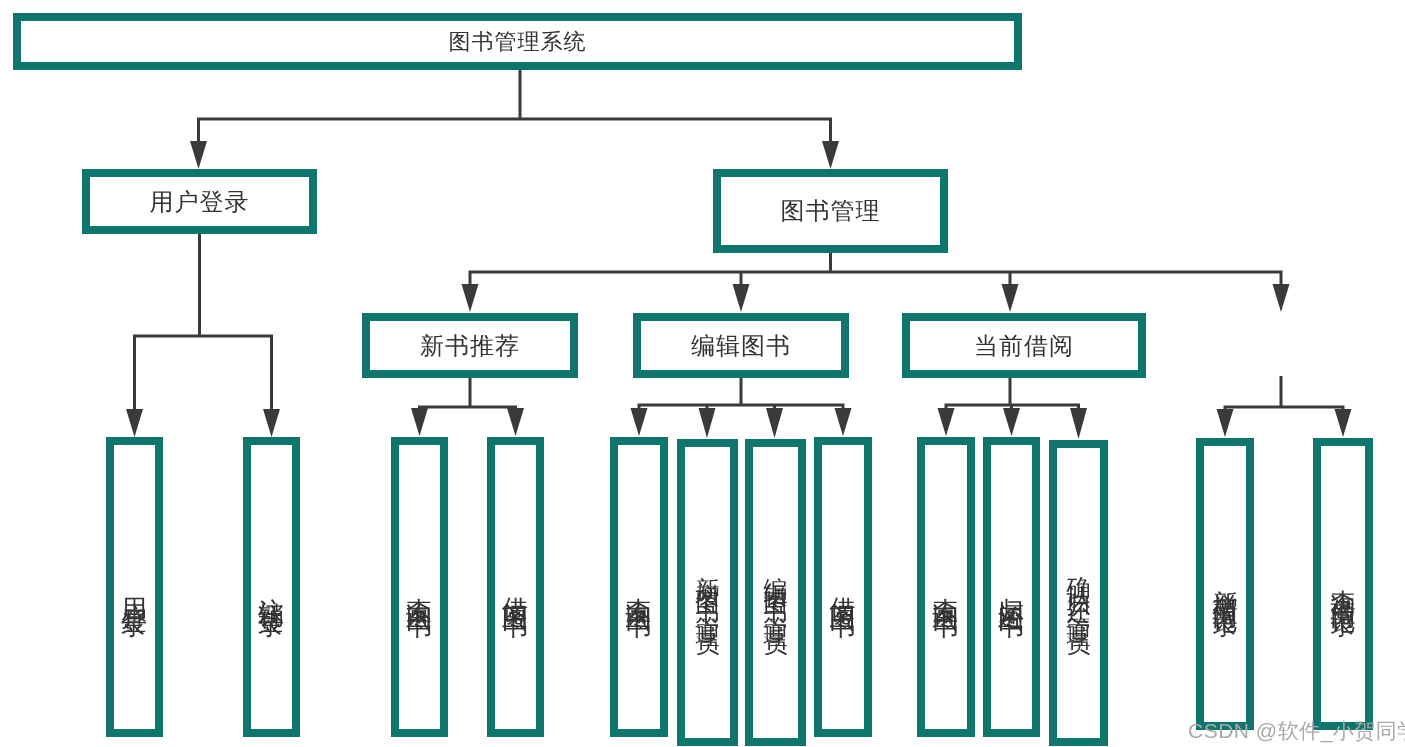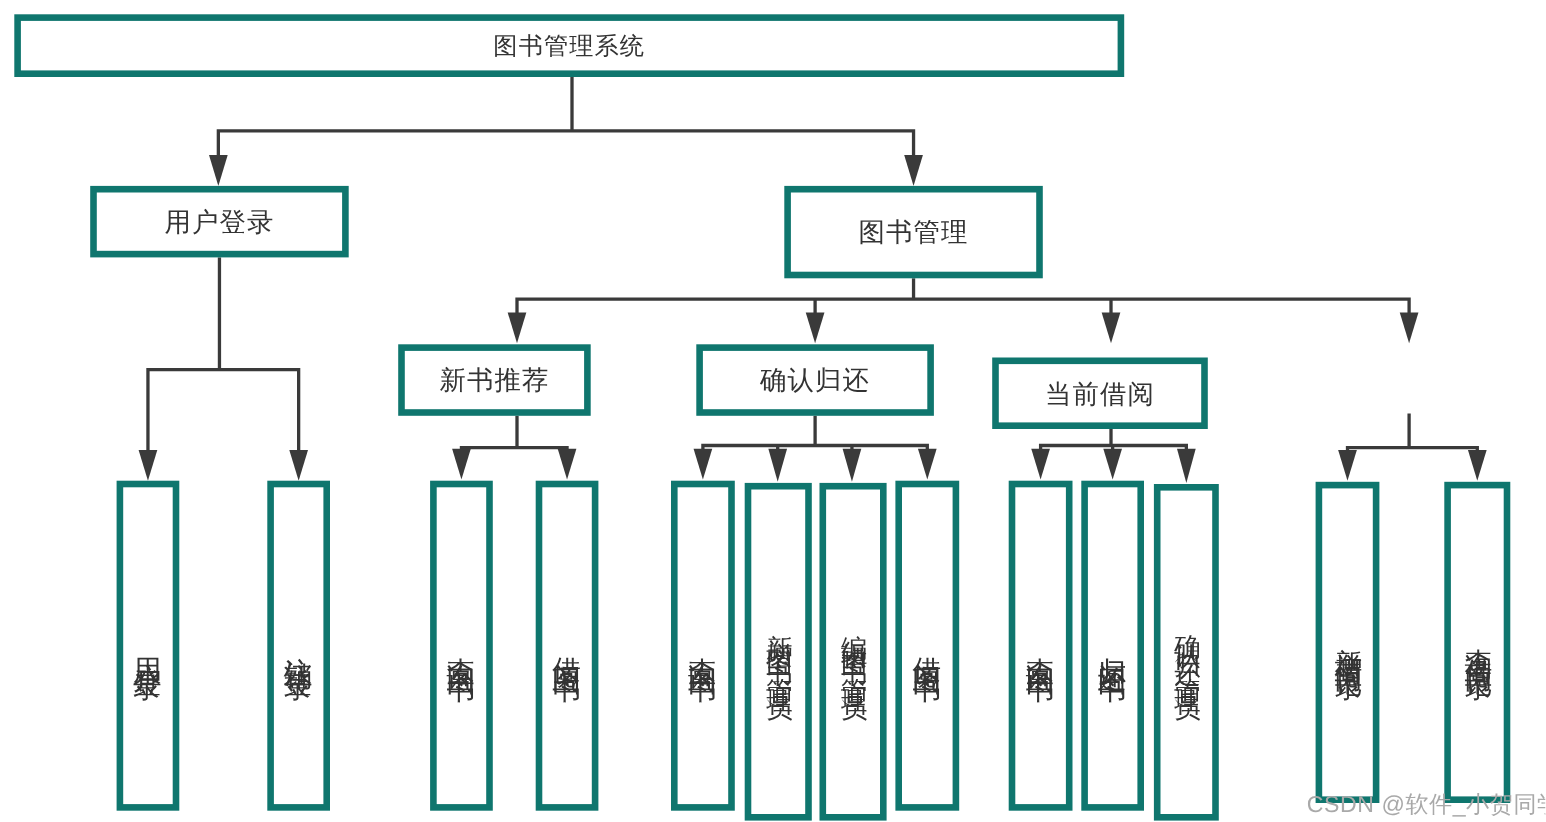--- a/index.html
+++ b/index.html
@@ -12,21 +12,21 @@
     font-family: "Liberation Sans", sans-serif;
   }
   .connectors {
     position: absolute;
     left: 0; top: 0;
     width: 1405px; height: 747px;
   }
   .node {
     position: absolute;
     box-sizing: border-box;
-    border: 6px solid #0f766e;
+    border: 8px solid #0f766e;
     background: #ffffff;
     display: flex;
     align-items: center;
     justify-content: center;
   }
   .lbl {
     color: #333333;
     font-size: 24px;
     letter-spacing: 1px;
     white-space: nowrap;
@@ -100,27 +100,27 @@
     <span class="lbl root-lbl">图书管理系统</span>
   </div>
 
   <div class="node" style="left:82px;top:169px;width:235px;height:65px">
     <span class="lbl">用户登录</span>
   </div>
   <div class="node" style="left:713px;top:169px;width:235px;height:84px">
     <span class="lbl">图书管理</span>
   </div>
 
-  <div class="node" style="left:362px;top:313px;width:175px;height:65px">
+  <div class="node" style="left:362px;top:313px;width:216px;height:65px">
     <span class="lbl">新书推荐</span>
   </div>
   <div class="node" style="left:633px;top:313px;width:216px;height:65px">
-    <span class="lbl">确认归还</span>
+    <span class="lbl">编辑图书</span>
   </div>
-  <div class="node" style="left:902px;top:325px;width:196px;height:65px">
+  <div class="node" style="left:902px;top:313px;width:244px;height:65px">
     <span class="lbl">当前借阅</span>
   </div>
 
   <div class="node" style="left:106px;top:437px;width:57px;height:300px">
     <span class="vlbl v4">用户登录</span>
   </div>
   <div class="node" style="left:243px;top:437px;width:57px;height:300px">
     <span class="vlbl v4">注销登录</span>
   </div>
 

